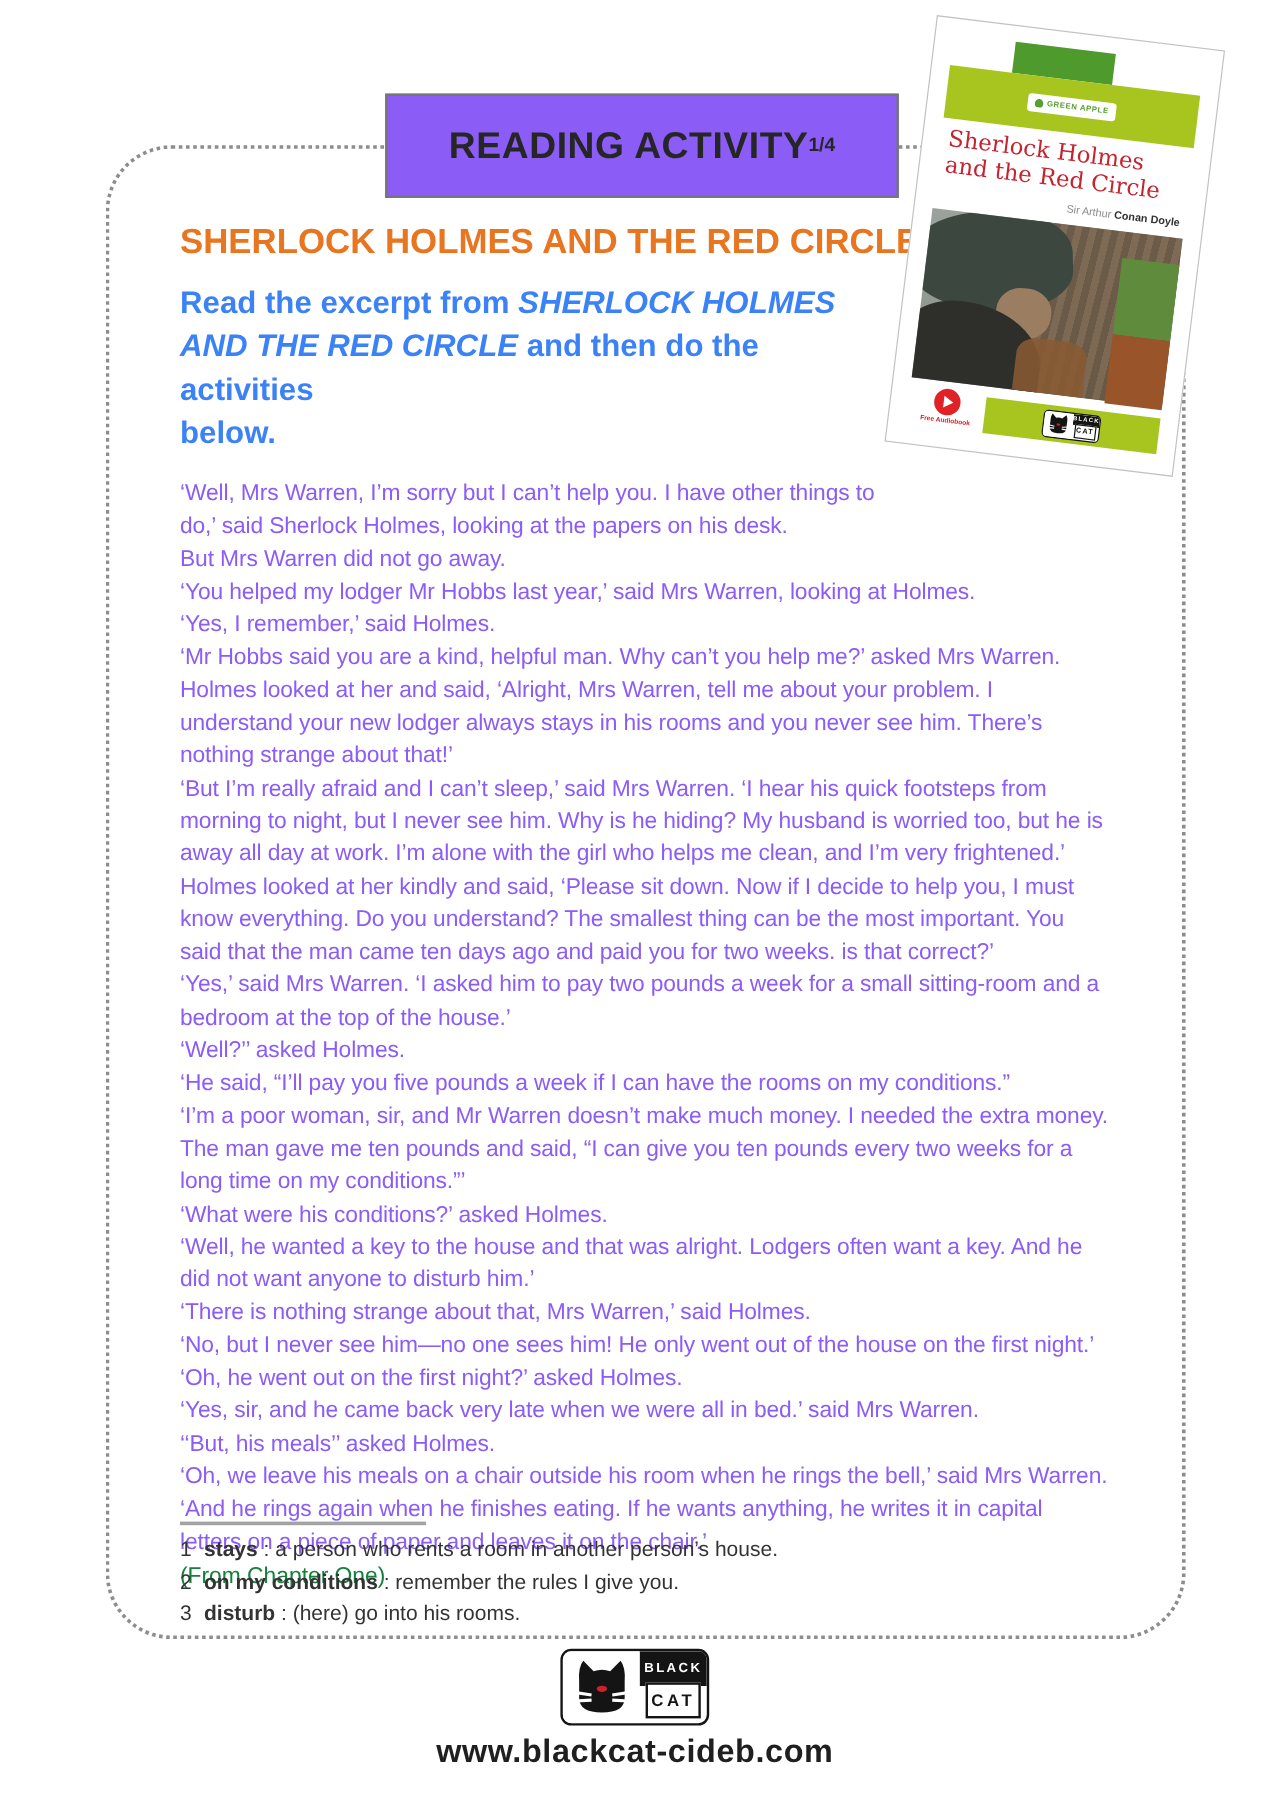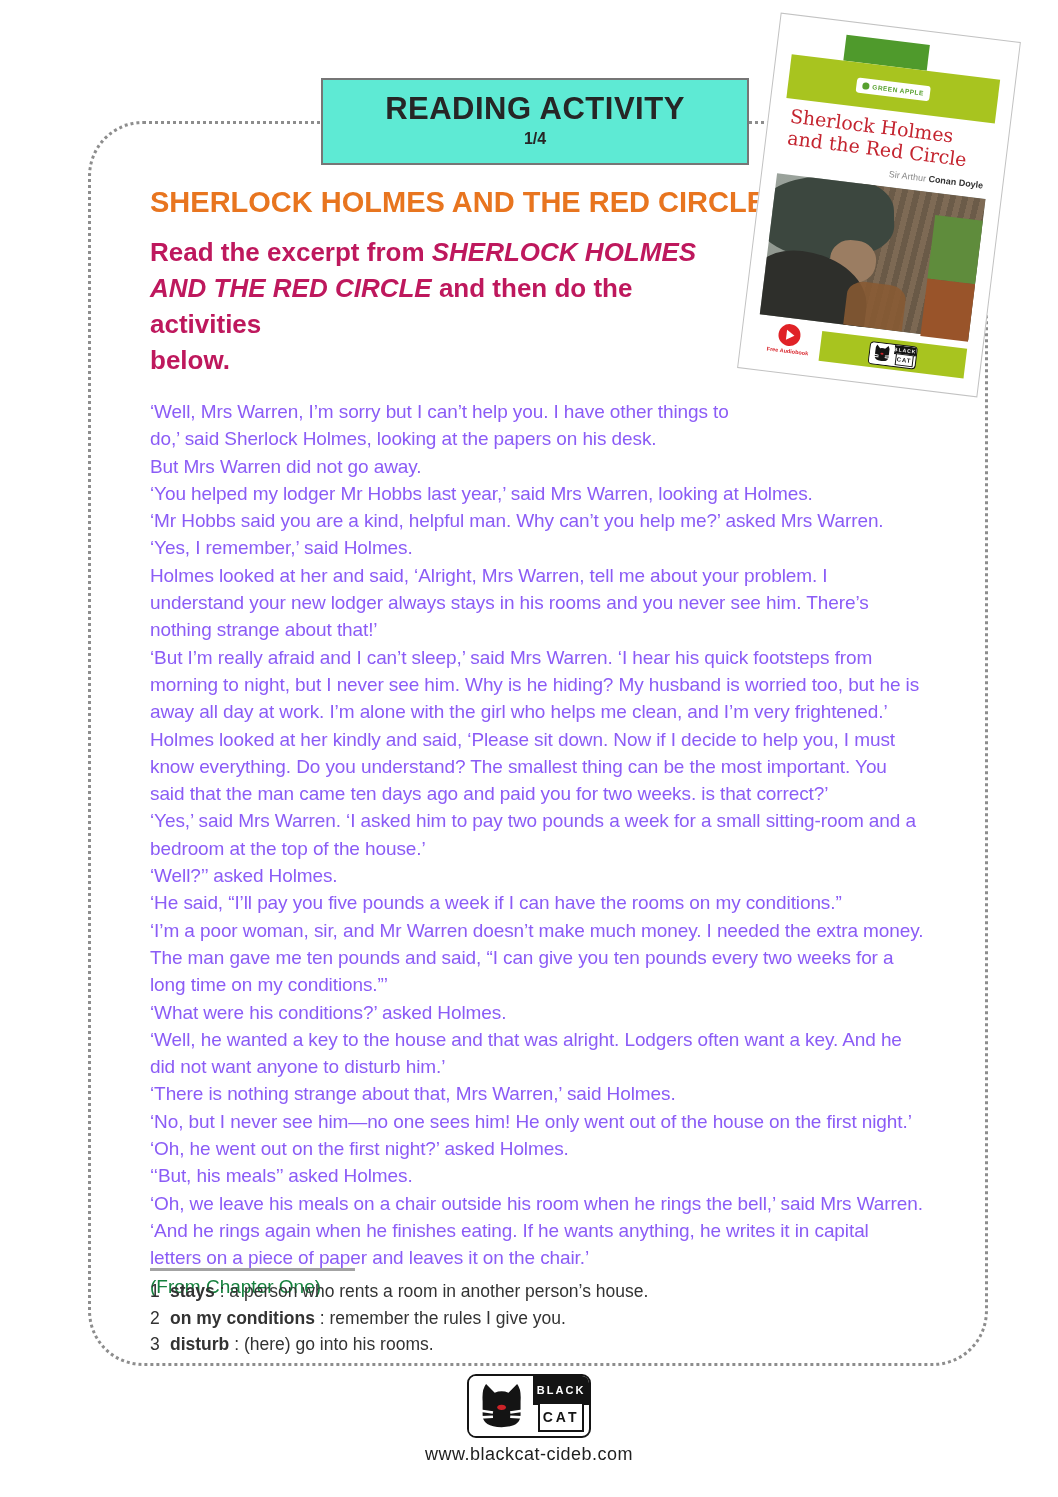--- a/index.html
+++ b/index.html
@@ -4,22 +4,22 @@
 <style>
   html,body{margin:0;padding:0;background:#ffffff;}
   .page{position:relative;width:1058px;height:1497px;background:#fff;overflow:hidden;
         font-family:"Liberation Sans",sans-serif;color:#3a3a3a;}
 
   
   .frame{position:absolute;left:88px;top:121px;width:894px;height:1239px;
          border:3px dotted #8d8d8d;border-radius:55px;z-index:1;}
 
   
-  .title-box{position:absolute;left:321px;top:78px;width:424px;height:83px;background:#5eead4;
-             border:2px solid #767676;z-index:4;display:flex;flex-direction:column;
+  .title-box{position:absolute;left:321px;top:78px;width:424px;height:83px;background:#8b5cf6;
+             border:2px solid #767676;z-index:4;display:flex;flex-direction:row;
              align-items:center;justify-content:center;}
   .title-box .t1{font-size:31px;font-weight:800;color:#262626;letter-spacing:.5px;line-height:34px;}
   .title-box .t2{font-size:16px;font-weight:700;color:#262626;line-height:24px;margin-top:1px;}
 
   
   .sheet{position:absolute;left:758px;top:26px;width:240px;height:356px;background:#fff;
          border:1px solid #c2c2c2;transform:rotate(7deg);z-index:5;}
   .cover{position:absolute;left:15px;right:15px;top:13px;bottom:13px;background:#fff;}
   .cv-topblock{position:absolute;left:52px;top:0;width:84px;height:26px;background:#4f9a2c;}
   .cv-band{position:absolute;left:0;top:26px;width:100%;height:44px;background:#a8c41f;
@@ -70,37 +70,37 @@
   .bc-lg .bc-black{font-size:11px;letter-spacing:2px;}
   .bc-lg .bc-catbox{font-size:14px;letter-spacing:3px;}
   .bc-sm{width:46px;height:21px;border-width:1px;border-radius:4px;}
   .bc-sm .bc-black{font-size:5px;letter-spacing:1px;}
   .bc-sm .bc-catbox{font-size:6px;letter-spacing:1px;border-width:1px;margin:-1px 2px 1px;}
 
   
   .content{position:absolute;left:150px;top:186px;width:774px;z-index:3;}
   h1.lesson{font-size:29px;font-weight:800;color:#e8751f;margin:0 0 16px 0;line-height:32px;}
   .float-spacer{float:right;width:190px;height:200px;}
-  .intro{font-size:26px;font-weight:700;color:#be185d;line-height:36px;margin:0 0 20px 0;
+  .intro{font-size:26px;font-weight:700;color:#3b82f6;line-height:36px;margin:0 0 20px 0;
          white-space:pre-line;}
   .intro .it{font-style:italic;}
   .excerpt p{margin:0;font-size:19px;line-height:27.3px;color:#8b5cf6;letter-spacing:-.1px;}
   .chapter{font-size:19px;color:#15803d;margin-top:4px;padding-right:12px;}
 
   
   .fn-wrap{position:absolute;left:150px;top:1268px;width:740px;z-index:3;}
   .fn-line{width:205px;border-top:3px solid #a3a3a3;margin-bottom:7px;}
   .fn-wrap p{margin:0;font-size:17.5px;line-height:26.5px;color:#333;}
   .fn-num{display:inline-block;min-width:20px;}
   .fn-term{font-weight:700;}
 
   
   .footer{position:absolute;left:0;top:1374px;width:100%;display:flex;flex-direction:column;
           align-items:center;z-index:2;}
-  .url{margin-top:6px;font-size:18px;font-weight:400;color:#1f1f1f;letter-spacing:.5px;}
+  .url{margin-top:6px;font-size:27px;font-weight:700;color:#1f1f1f;letter-spacing:.5px;}
 
   .catline{stroke:#fff;stroke-width:3;}
 </style>
 </head>
 <body>
 
 <div class="page">
 
   <div class="frame"></div>
 
@@ -161,34 +161,35 @@
   <div class="content">
     <h1 class="lesson">SHERLOCK HOLMES AND THE RED CIRCLE</h1>
     <div class="float-spacer"></div>
     <div class="intro"><span>Read the excerpt from </span><span class="it">SHERLOCK HOLMES
 AND THE RED CIRCLE</span><span> and then do the activities
 below.</span></div>
     <div class="excerpt">
         <p>‘Well, Mrs Warren, I’m sorry but I can’t help you. I have other things to do,’ said Sherlock Holmes, looking at the papers on his desk.</p>
         <p>But Mrs Warren did not go away.</p>
         <p>‘You helped my lodger  Mr Hobbs last year,’ said Mrs Warren, looking at Holmes.</p>
+        <p>‘Yes, I remember,’ said Holmes.</p>
         <p>‘Mr Hobbs said you are a kind, helpful man. Why can’t you help me?’ asked Mrs Warren.</p>
-        <p>‘Yes, I remember,’ said Holmes.</p>
         <p>Holmes looked at her and said, ‘Alright, Mrs Warren, tell me about your problem. I understand your new lodger always stays in his rooms and you never see him. There’s nothing strange about that!’</p>
         <p>‘But I’m really afraid and I can’t sleep,’ said Mrs Warren. ‘I hear his quick footsteps from morning to night, but I never see him. Why is he hiding? My husband is worried too, but he is away all day at work. I’m alone with the girl who helps me clean, and I’m very frightened.’</p>
         <p>Holmes looked at her kindly and said, ‘Please sit down. Now if I decide to help you, I must know everything. Do you understand? The smallest thing can be the most important. You said that the man came ten days ago and paid you for two weeks. is that correct?’</p>
         <p>‘Yes,’ said Mrs Warren. ‘I asked him to pay two pounds a week for a small sitting-room and a bedroom at the top of the house.’</p>
         <p>‘Well?’’ asked Holmes.</p>
         <p>‘He said, “I’ll pay you five pounds a week if I can have the rooms on my conditions.”</p>
         <p>‘I’m a poor woman, sir, and Mr Warren doesn’t make much money. I needed the extra money. The man gave me ten pounds and said, “I can give you ten pounds every two weeks for a long time on my conditions.”’</p>
         <p>‘What were his conditions?’ asked Holmes.</p>
         <p>‘Well, he wanted a key to the house and that was alright. Lodgers often want a key. And he did not want anyone to disturb  him.’</p>
         <p>‘There is nothing strange about that, Mrs Warren,’ said Holmes.</p>
         <p>‘No, but I never see him—no one sees him! He only went out of the house on the first night.’</p>
         <p>‘Oh, he went out on the first night?’ asked Holmes.</p>
+        <p>‘Yes, sir, and he came back very late when we were all in bed.’ said Mrs Warren.</p>
         <p>‘‘But, his meals’’ asked Holmes.</p>
         <p>‘Oh, we leave his meals on a chair outside his room when he rings the bell,’ said Mrs Warren. ‘And he rings again when he finishes eating. If he wants anything, he writes it in capital letters on a piece of paper and leaves it on the chair.’</p>
       </div>
     <div class="chapter">(From Chapter One)</div>
   </div>
 
   <div class="fn-wrap">
     <div class="fn-line"></div>
     <div>
         <p><span class="fn-num">1</span><span class="fn-term">stays</span> <span>: a person who rents a room in another person’s house.</span></p>

